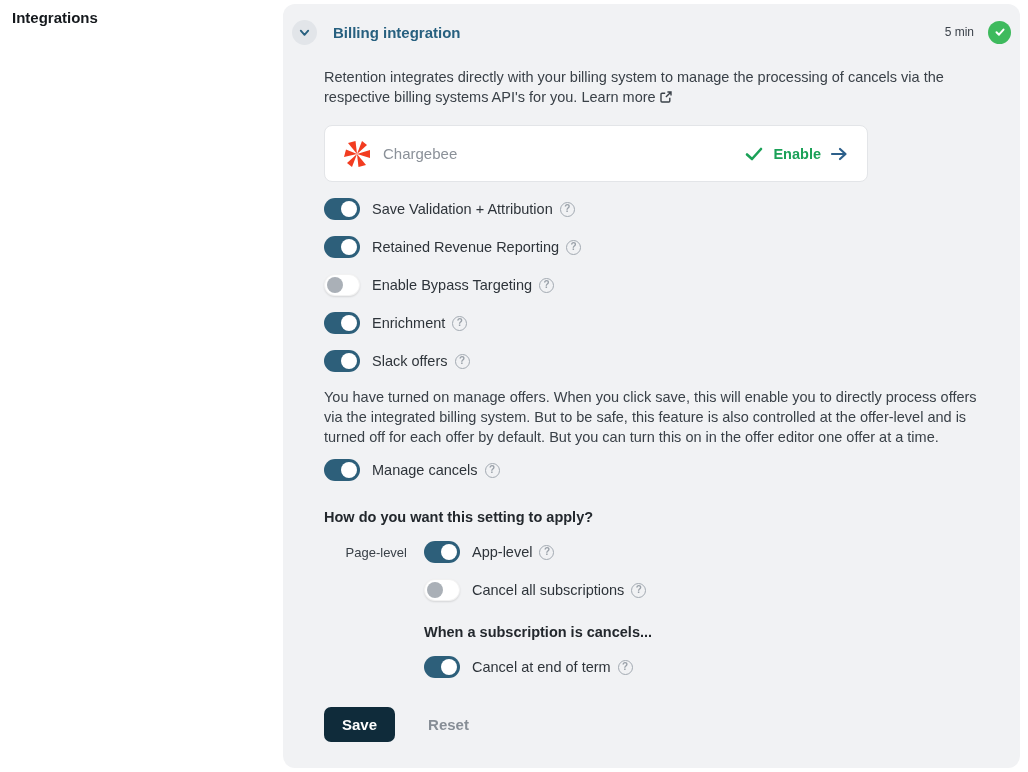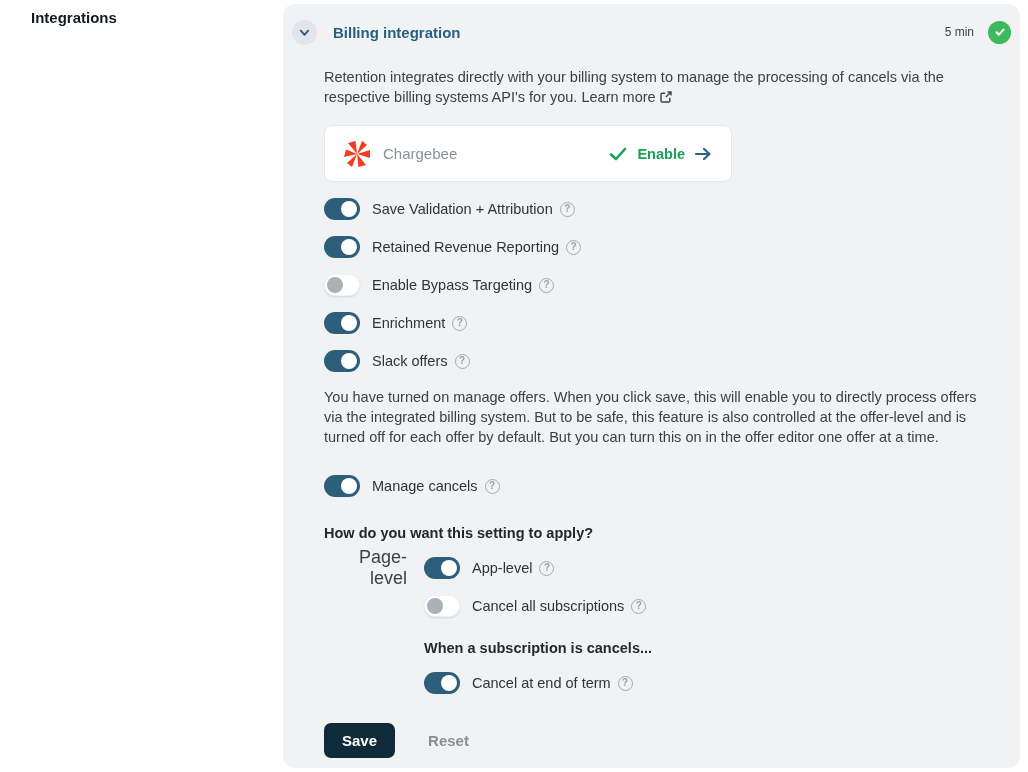--- a/index.html
+++ b/index.html
@@ -5,21 +5,21 @@
   * { box-sizing: border-box; margin: 0; padding: 0; }
   html, body {
     width: 1028px; height: 772px;
     background: #ffffff;
     font-family: "Liberation Sans", sans-serif;
     overflow: hidden;
     position: relative;
   }
   
   .sidebar {
-    position: absolute; left: 31px; top: 9px; width: 245px;
+    position: absolute; left: 12px; top: 9px; width: 245px;
   }
   .sidebar h2 {
     font-size: 15px; font-weight: 700; color: #15191d; margin-bottom: 8px;
   }
   .sidebar p {
     font-size: 14.5px; color: #6b7075; line-height: 21px;
   }
   
   .panel {
     position: absolute; left: 283px; top: 4px; width: 737px; height: 764px;
@@ -49,42 +49,42 @@
   }
   .content { padding: 0 34px 0 41px; }
   .description {
     margin-top: 20px; font-size: 14.5px; line-height: 20px; color: #3a4148;
     max-width: 660px;
   }
   .learn-more { color: #3a4148; text-decoration: none; cursor: pointer; }
   .ext-icon { margin-left: 4px; vertical-align: -1px; }
   
   .card {
-    margin-top: 18px; width: 408px; height: 57px;
+    margin-top: 18px; width: 544px; height: 57px;
     background: #ffffff; border: 1px solid #e3e5e8; border-radius: 8px;
     display: flex; align-items: center; padding: 0 19px; cursor: pointer;
   }
   .card-logo { flex: none; width: 26px; height: 26px; }
   .card-name { margin-left: 13px; font-size: 15px; color: #8b9199; flex: 1; }
   .card-status { display: flex; align-items: center; gap: 9px; }
   .status-text { font-size: 14.5px; font-weight: 700; color: #1ba158; }
   
   .section-heading {
     font-size: 14.5px; font-weight: 700; color: #23282d;
   }
   .h-manage { margin-top: 24px; }
   .h-apply  { margin-top: 28px; }
   .h-canceled { margin-top: 23px; margin-left: 100px; }
   
   .row {
     display: flex; align-items: center; margin-top: 16px; height: 22px;
   }
   .row-label { margin-left: 12px; font-size: 14.5px; color: #2e343a; }
   .pre-label {
-    width: 83px; text-align: right; font-size: 18px; color: #3a4148;
+    width: 83px; text-align: right; font-size: 13px; color: #3a4148;
     margin-right: 17px; flex: none;
   }
   .spacer { width: 100px; flex: none; }
   .toggle {
     width: 36px; height: 22px; border-radius: 11px; position: relative;
     cursor: pointer; flex: none;
     background: #ffffff;
     box-shadow: inset 0 0 0 1px rgba(0,0,0,0.05), 0 1px 2px rgba(0,0,0,0.12);
   }
   .toggle .knob {
@@ -96,21 +96,21 @@
   .help-icon {
     margin-left: 7px; width: 15px; height: 15px; border-radius: 50%;
     border: 1.5px solid #a3aab2; color: #9aa1a9;
     font-size: 10px; font-weight: 700; line-height: 12px; text-align: center;
     cursor: pointer; flex: none; display: inline-block;
   }
   .note {
     margin-top: 15px; font-size: 14.5px; line-height: 20px; color: #3a4148;
     max-width: 662px;
   }
-  .mc-row { margin-top: 28px; }
+  .mc-row { margin-top: 12px; }
   
   .actions { margin-top: 29px; display: flex; align-items: center; }
   .save-btn {
     background: #0f2b3a; color: #ffffff; font-family: "Liberation Sans", sans-serif;
     font-size: 15px; font-weight: 700; border: none; border-radius: 7px;
     padding: 9px 18px; cursor: pointer;
   }
   .reset-btn {
     background: none; border: none; margin-left: 33px;
     font-family: "Liberation Sans", sans-serif;

